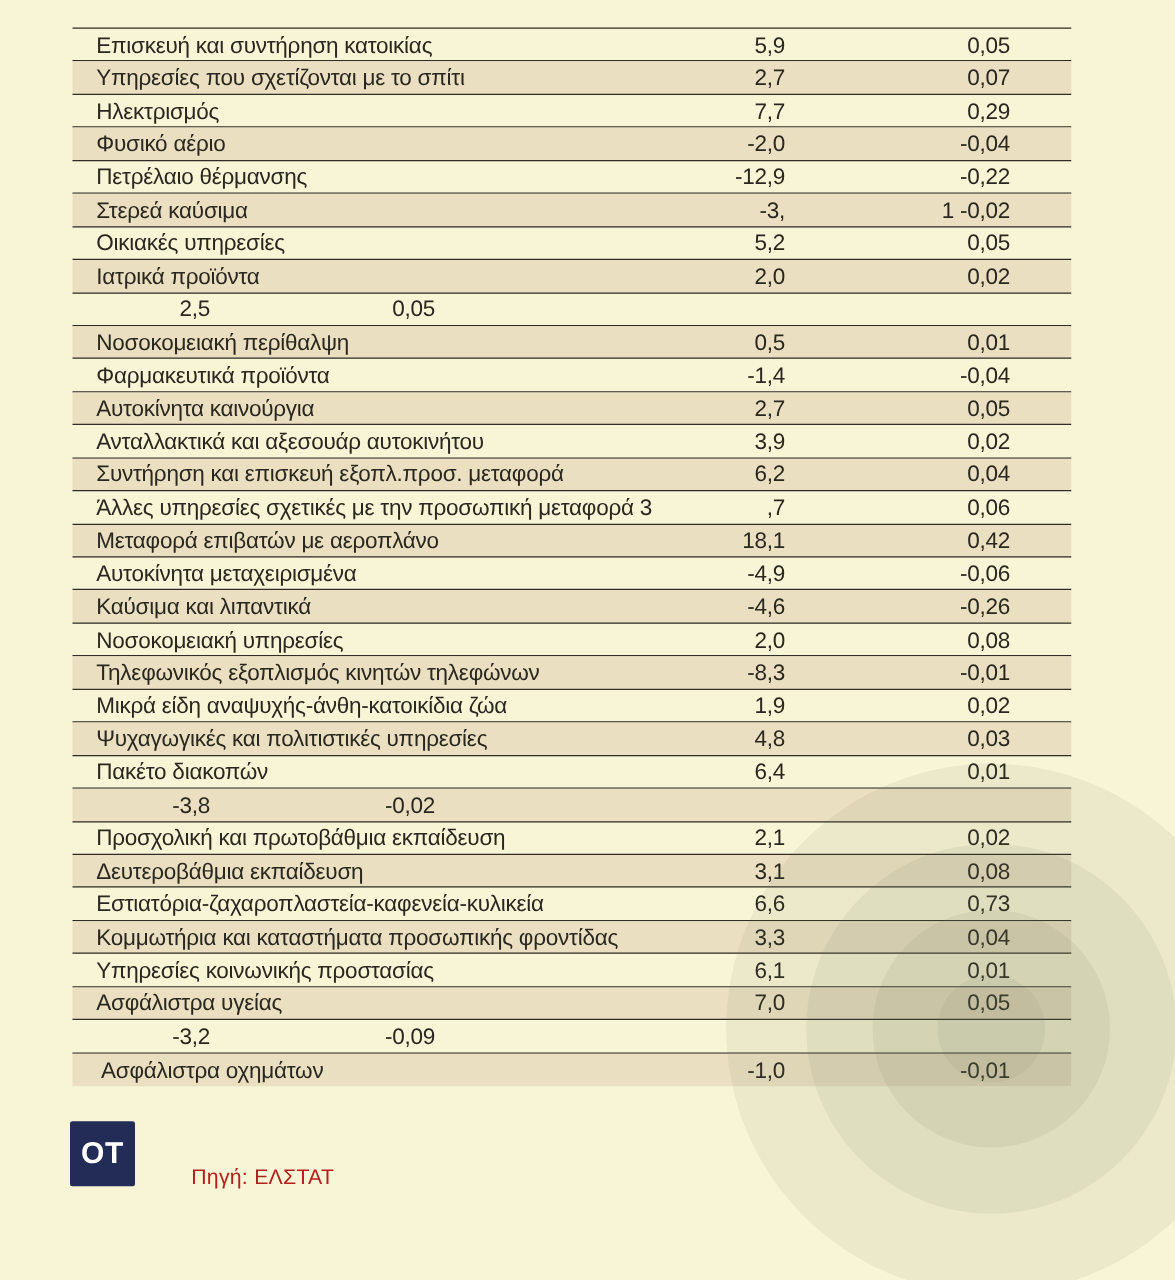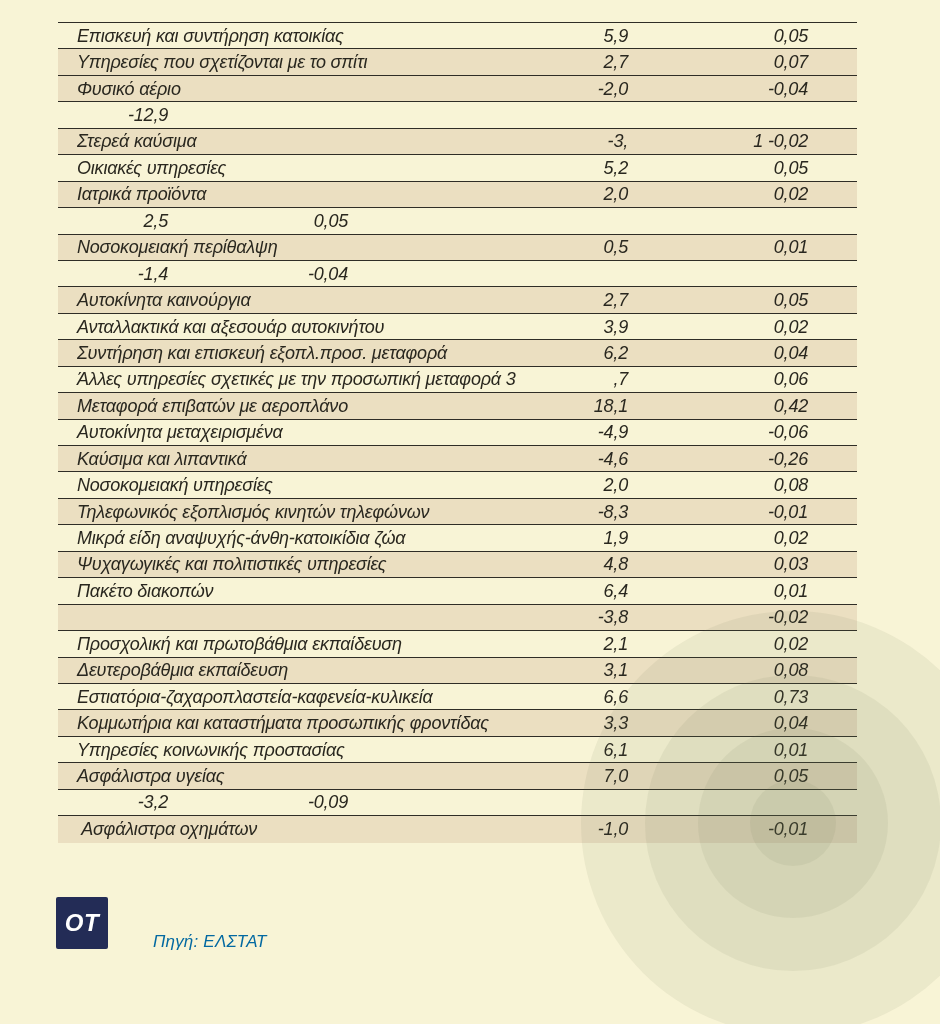--- a/index.html
+++ b/index.html
@@ -7,42 +7,41 @@
   body {
     font-family: "Liberation Sans", sans-serif;
     overflow: hidden;
   }
   .page {
     position: relative;
     width: 940px;
     height: 1024px;
     background: #f8f4d6;
     overflow: hidden;
-    font-style: italic;
   }
   
   .price-table {
     position: absolute;
     left: 58px;
     top: 22px;
     width: 799px;
     border-top: 1.5px solid #2f2d26;
   }
   .row {
     display: flex;
     align-items: center;
     height: 26.44px;
     border-bottom: 1.5px solid #2f2d26;
     font-size: 18px;
     letter-spacing: -0.2px;
     color: #29271f;
     line-height: 26px;
   }
   .row:last-child { border-bottom: none; }
-  .row.alt { background: #ebdfc1; justify-content: flex-end; }
+  .row.alt { background: #ebdfc1; }
   .cell-label {
     flex: 1 1 auto;
     min-width: 0;
     padding-left: 19px;
     white-space: pre;
     overflow: visible;
   }
   .cell-v1 {
     flex: 0 0 110px;
     text-align: right;
@@ -76,21 +75,21 @@
     align-items: center;
     justify-content: center;
     color: #ffffff;
     font-weight: bold;
     font-size: 24px;
     letter-spacing: 0.5px;
   }
   .source-text {
     margin-left: 45px;
     font-size: 17px;
-    color: #0369a1;
+    color: #b91c1c;
     letter-spacing: 0.2px;
     margin-top: 37px;
   }
 </style>
 </head>
 <body>
 
 <div class="page">
 
   <div class="price-table">
@@ -98,27 +97,34 @@
   <div class="row">
         <span class="cell-label">Επισκευή και συντήρηση κατοικίας</span>
         <span class="cell-v1">5,9</span>
         <span class="cell-v2">0,05</span>
       </div>
       <div class="row alt">
         <span class="cell-label">Υπηρεσίες που σχετίζονται με το σπίτι</span>
         <span class="cell-v1">2,7</span>
         <span class="cell-v2">0,07</span>
       </div>
+      <div class="row">
+        <span class="cell-label">Ηλεκτρισμός</span>
+        <span class="cell-v1">7,7</span>
+        <span class="cell-v2">0,29</span>
+      </div>
       <div class="row alt">
         <span class="cell-label">Φυσικό αέριο</span>
         <span class="cell-v1">-2,0</span>
         <span class="cell-v2">-0,04</span>
       </div>
       <div class="row">
+        <span class="cell-label">Πετρέλαιο θέρμανσης</span>
         <span class="cell-v1">-12,9</span>
+        <span class="cell-v2">-0,22</span>
       </div>
       <div class="row alt">
         <span class="cell-label">Στερεά καύσιμα</span>
         <span class="cell-v1">-3,</span>
         <span class="cell-v2">1 -0,02</span>
       </div>
       <div class="row">
         <span class="cell-label">Οικιακές υπηρεσίες</span>
         <span class="cell-v1">5,2</span>
         <span class="cell-v2">0,05</span>
@@ -131,20 +137,21 @@
       <div class="row">
         <span class="cell-v1">2,5</span>
         <span class="cell-v2">0,05</span>
       </div>
       <div class="row alt">
         <span class="cell-label">Νοσοκομειακή περίθαλψη</span>
         <span class="cell-v1">0,5</span>
         <span class="cell-v2">0,01</span>
       </div>
       <div class="row">
+        <span class="cell-label">Φαρμακευτικά προϊόντα</span>
         <span class="cell-v1">-1,4</span>
         <span class="cell-v2">-0,04</span>
       </div>
       <div class="row alt">
         <span class="cell-label">Αυτοκίνητα καινούργια</span>
         <span class="cell-v1">2,7</span>
         <span class="cell-v2">0,05</span>
       </div>
       <div class="row">
         <span class="cell-label">Ανταλλακτικά και αξεσουάρ αυτοκινήτου</span>

